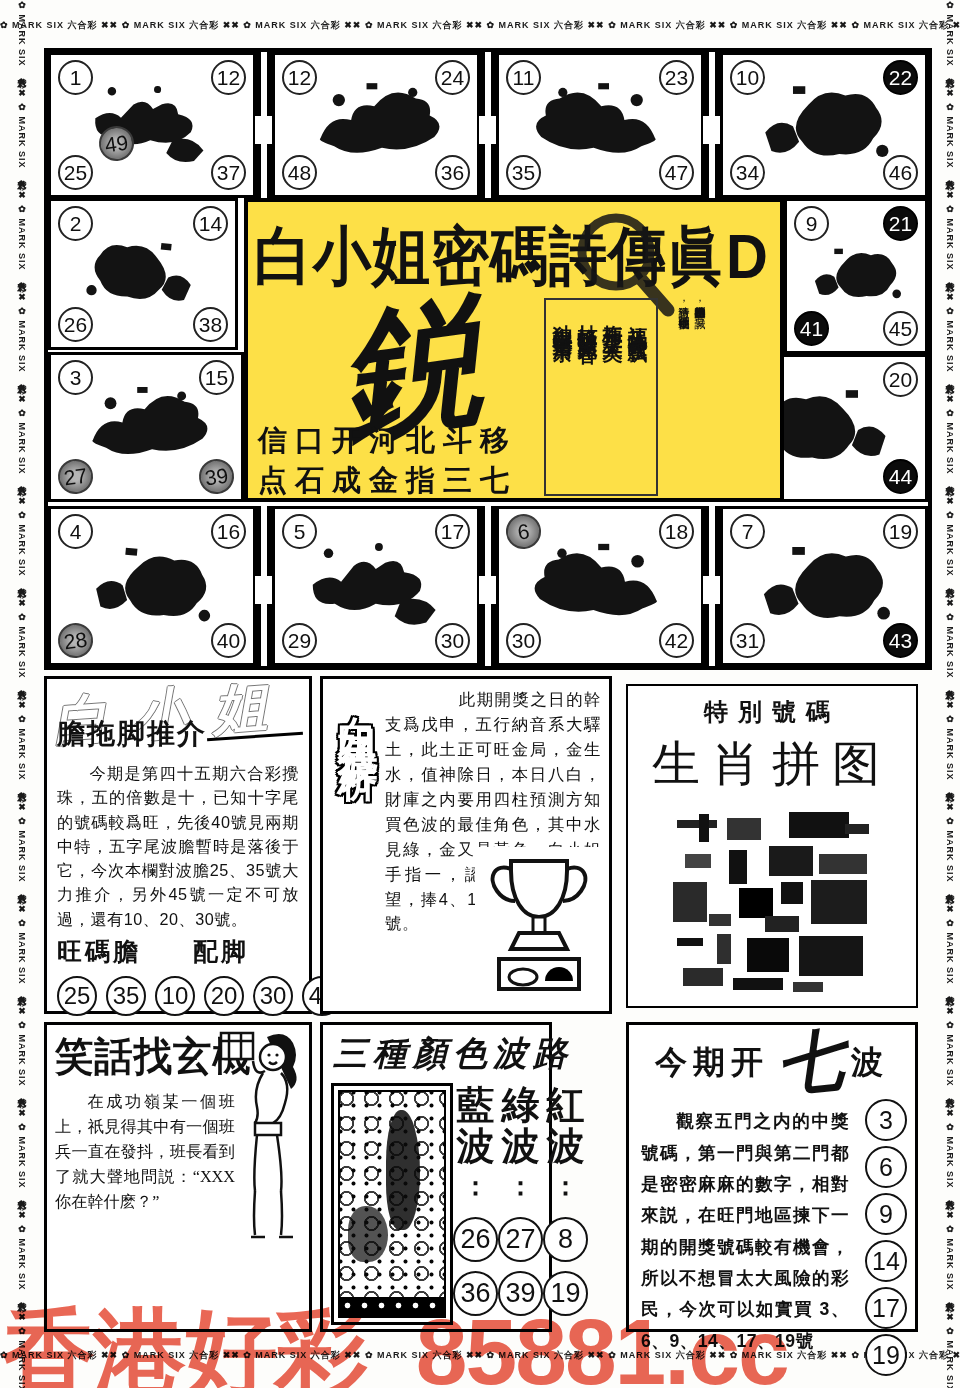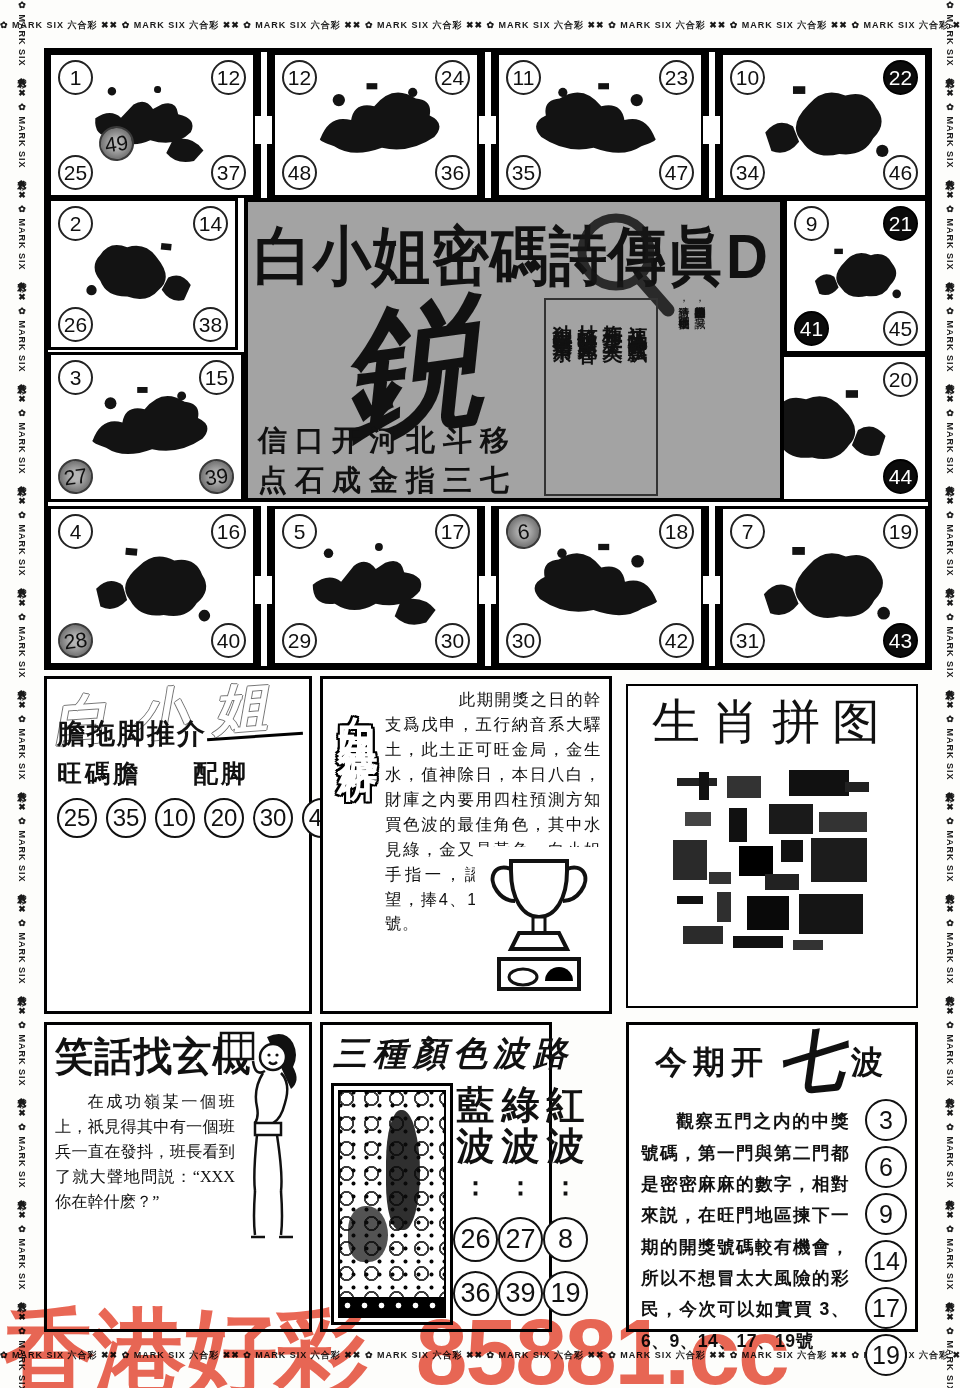--- a/index.html
+++ b/index.html
@@ -53,21 +53,21 @@
   .corner.stamp { background: radial-gradient(circle, #b5b5b5 20%, #6e6e6e 75%);
                   border-color: #3a3a3a; color: #101010; transform: rotate(-8deg); }
   .extra49 { bottom: 34px; left: 48px; }
   
   .ink { position: absolute; left: 11%; top: 16%; width: 78%; height: 66%; opacity: .92; }
   .flip   .ink { transform: scaleX(-1); }
   .tiltA  .ink { transform: rotate(5deg) scale(.92); }
   .tiltB  .ink { transform: scaleX(-1) rotate(-6deg) scale(.9); }
   
   .titleblock { position: absolute; left: 196px; top: 146px; width: 540px; height: 304px;
-                border: 4px solid #000; background: #a3a3a3; }
+                border: 4px solid #000; background: #fde047; }
   .bigtitle { position: absolute; left: 6px; top: 12px; width: 528px;
               font-size: 58px; font-weight: bold; white-space: nowrap;
               letter-spacing: 1px; transform: scaleY(1.1); transform-origin: left top; }
   .magnifier { position: absolute; left: 316px; top: 2px; width: 120px; height: 120px; opacity: .85; }
   .cursive-char { position: absolute; left: 92px; top: 96px; font-size: 142px; line-height: 1;
                   font-family: "Liberation Serif", serif; font-style: italic;
                   transform: rotate(-8deg); font-weight: bold; }
   .poem-h { position: absolute; left: 10px; top: 218px; font-family: "Liberation Serif", serif;
             font-size: 29px; font-weight: bold; letter-spacing: 8px; line-height: 40px; white-space: nowrap; }
   .poem-v { position: absolute; left: 296px; top: 96px; width: 114px; height: 198px;
@@ -335,20 +335,21 @@
     </div>
   </div>
 </div>
 
 <div class="box bx-recommend">
   <div class="script-bg">白小姐</div>
   <div class="rec-header">
     <span>膽拖脚推介</span>
     <span class="strike"></span>
   </div>
+  <div class="rec-body">今期是第四十五期六合彩攪珠，五的倍數是十，已知十字尾的號碼較爲旺，先後40號見兩期中特，五字尾波膽暫時是落後于它，今次本欄對波膽25、35號大力推介，另外45號一定不可放過，還有10、20、30號。</div>
   <div class="rec-labels">
     <span class="lab1">旺碼膽</span>
     <span class="lab2">配脚</span>
   </div>
   <div class="numrow">
     <span class="numcircle">25</span>
     <span class="numcircle">35</span>
     <span class="gap"></span>
     <span class="numcircle">10</span>
     <span class="numcircle">20</span>
@@ -366,20 +367,21 @@
     <path d="M92 22 c16 -6 24 8 14 22 c-5 7 -12 10 -18 10" fill="none" stroke="#111" stroke-width="4"></path>
     <path d="M58 70 h12 v16 h-12 z" fill="#fff" stroke="#111" stroke-width="3"></path>
     <path d="M44 86 h40 l8 16 h-56 z" fill="#fff" stroke="#111" stroke-width="4"></path>
     <rect x="24" y="112" width="80" height="30" fill="#fff" stroke="#111" stroke-width="4"></rect>
     <path d="M70 134 a14 14 0 0 1 28 0 z" fill="#000"></path>
     <ellipse cx="48" cy="130" rx="14" ry="8" fill="none" stroke="#111" stroke-width="3"></ellipse>
   </svg>
 </div>
 
 <div class="box bx-special">
+  <div class="sp-small">特別號碼</div>
   <div class="sp-big">生肖拼图</div>
   <svg class="puzzle" width="206" height="190" viewBox="0 0 206 190">
     <rect x="0" y="0" width="206" height="190" fill="#fff"></rect>
     <rect x="8" y="10" width="40" height="8" fill="#222"></rect>
       <rect x="30" y="4" width="10" height="28" fill="#111"></rect>
     <rect x="58" y="8" width="34" height="22" fill="#333"></rect>
       <rect x="120" y="2" width="60" height="26" fill="#111"></rect>
     <rect x="176" y="14" width="24" height="10" fill="#222"></rect>
     <rect x="16" y="44" width="26" height="14" fill="#444"></rect>
       <rect x="60" y="40" width="18" height="34" fill="#111"></rect>

